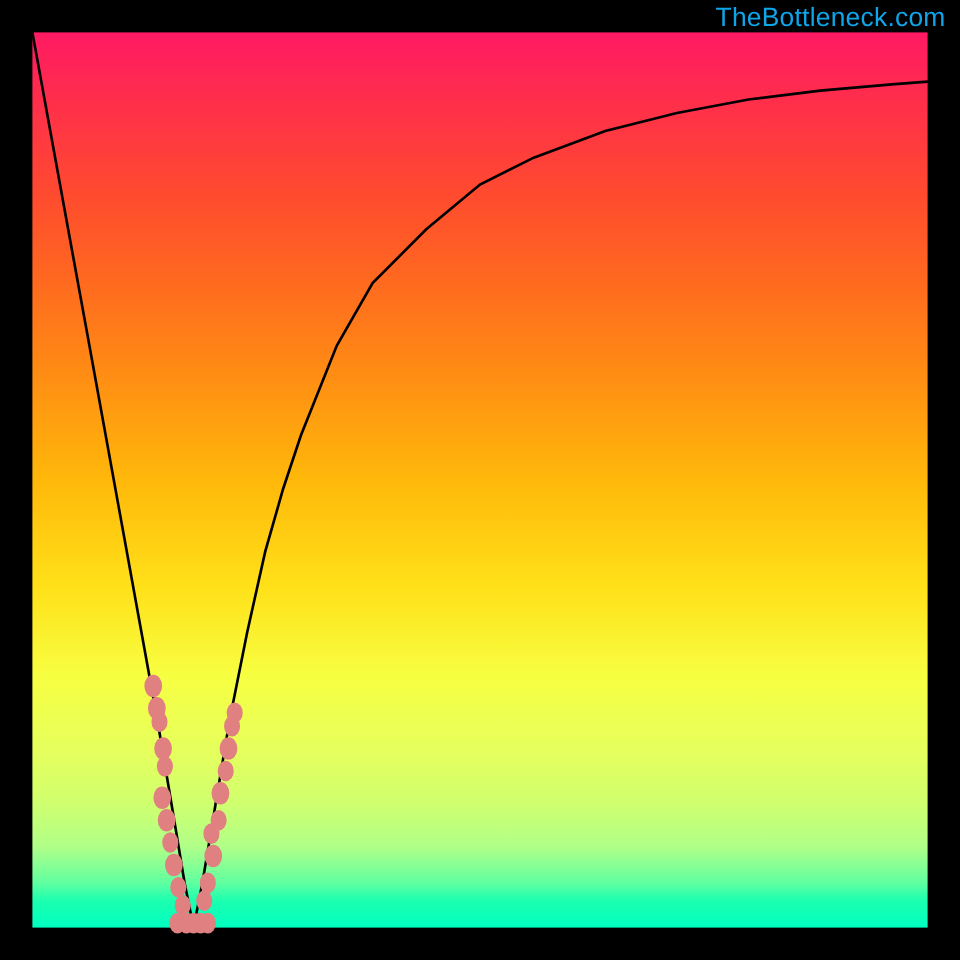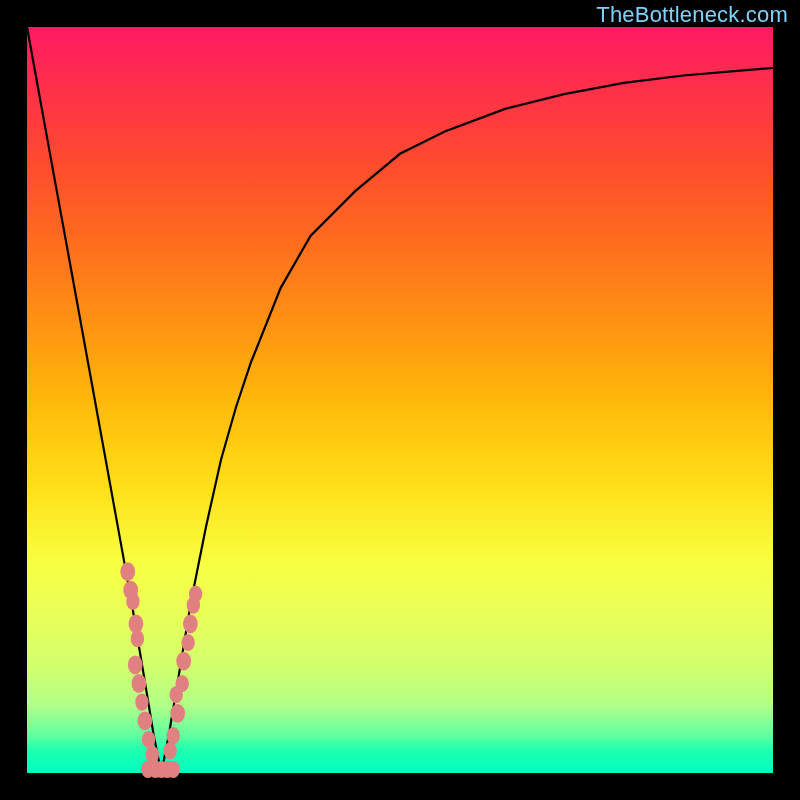--- a/index.html
+++ b/index.html
@@ -39,21 +39,21 @@
       #b0ff88 91%,
       #60ffa0 95%,
       #1cffb0 97%,
       #00ffc0 100%
     );
   }
   .watermark {
     position: absolute;
     top: 2px;
     right: 12px;
-    color: #7dd3fc;
+    color: #0ea5e9;
     font-size: 22px;
     font-weight: 500;
     letter-spacing: 0.2px;
     user-select: none;
   }
   svg.overlay {
     position: absolute;
     left: 0; top: 0;
     width: 746px;
     height: 746px;

